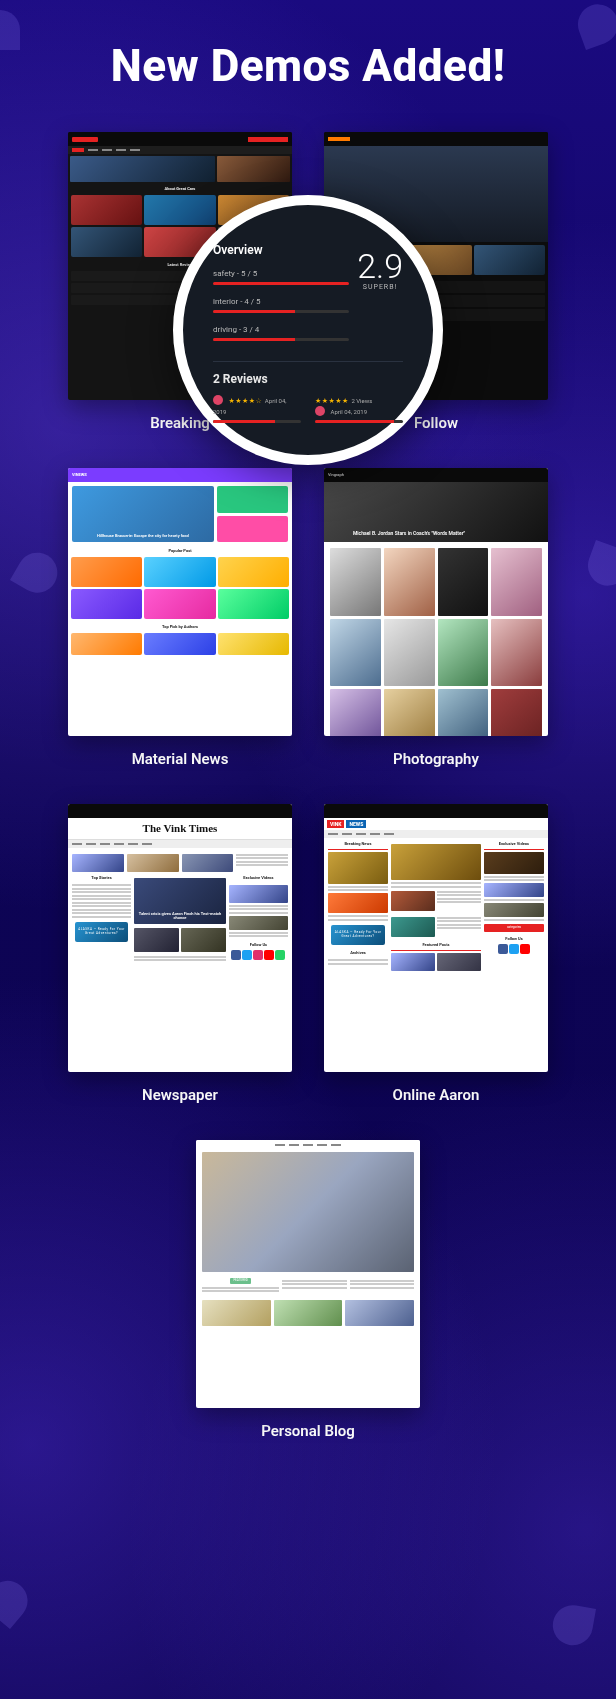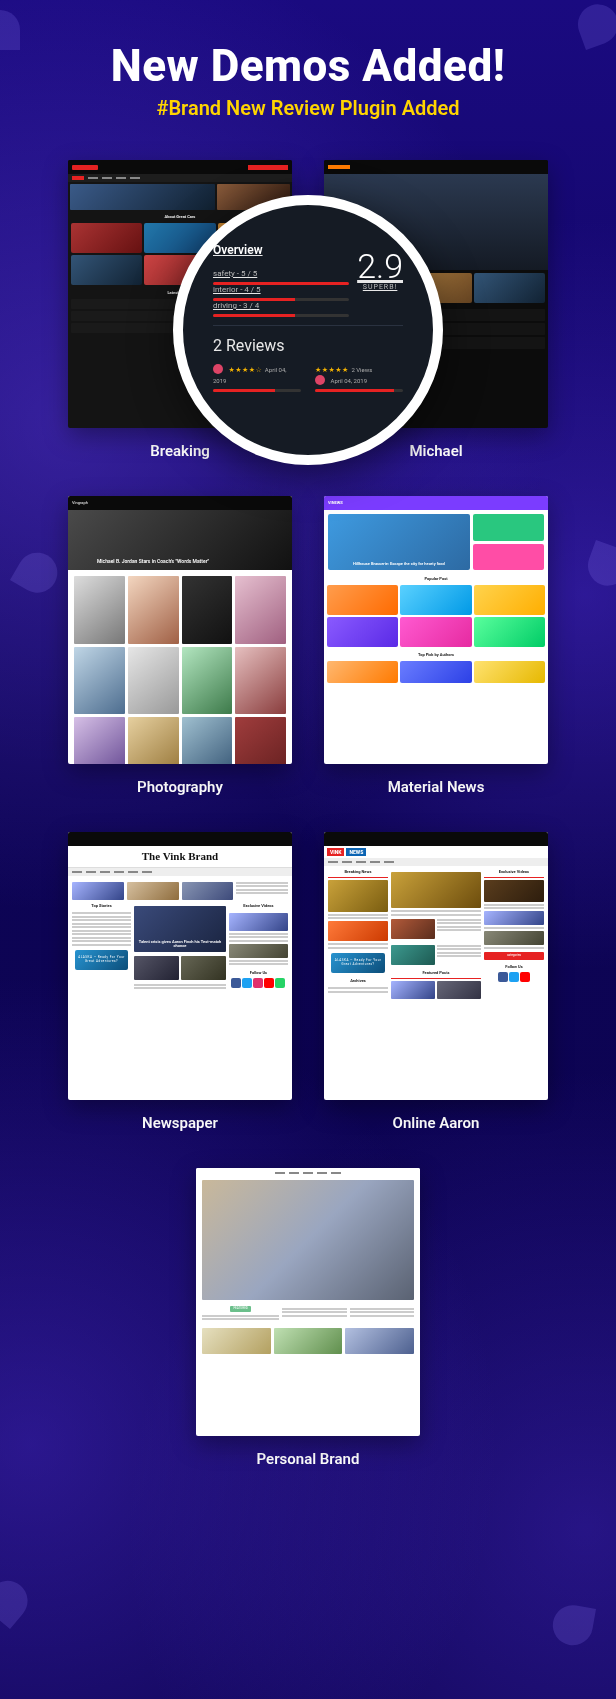--- a/index.html
+++ b/index.html
@@ -92,32 +92,32 @@
     width:100%; height:100%;
     border-radius:50%;
     background:#151b24;
     border:10px solid #fff;
     box-shadow:0 10px 40px rgba(0,0,0,.5);
     padding:38px 30px 20px;
     color:#e8e8e8;
     font-size:10px;
     position:relative;
   }
-  .ov-top { display:flex; justify-content:space-between; align-items:flex-start;text-decoration:underline; }
+  .ov-top { display:flex; justify-content:space-between; align-items:flex-start; }
   .ov-left { flex:1; padding-right:8px; }
   .ov-title { font-size:12px; font-weight:600; margin-bottom:12px; color:#fff; }
-  .metric { }
+  .metric { margin-bottom:12px; }
   .metric .mlabel { font-size:8px; color:#bbb; margin-bottom:4px; }
   .bar { height:3px; background:#333; border-radius:2px; overflow:hidden; }
   .bar > i { display:block; height:100%; background:#e62222; }
   .score { text-align:center; color:#fff; padding-top:6px; }
   .score .num { font-size:34px; font-weight:300; line-height:1; }
   .score .word { font-size:7px; letter-spacing:1px; color:#bbb; }
   .ov-divider { height:1px; background:#2a3240; margin:8px 0 10px; }
-  .rev-title { font-size:16px; font-weight:400; margin-bottom:8px; }
+  .rev-title { font-size:12px; font-weight:700; margin-bottom:8px; }
   .reviews-row { display:flex; justify-content:space-between; gap:14px; align-items:flex-end; }
   .review { flex:1; }
   .stars { color:#f7b500; font-size:7px; letter-spacing:.5px; }
   .rdate { font-size:6px; color:#aaa; }
   .rbar { height:3px; background:#333; margin-top:4px; border-radius:2px; overflow:hidden; }
   .rbar > i { display:block; height:100%; background:#e62222; }
   .avatar { width:10px; height:10px; border-radius:50%; background:#d46; display:inline-block; vertical-align:middle; margin-right:3px; }
 
   
   .t-automobil { background:#141414; color:#ddd; }
@@ -151,21 +151,20 @@
   </div>
 <div class="flower bl">
     <div class="petal" style="transform:rotate(40deg)"></div>
   </div>
 <div class="flower br">
     <div class="petal" style="transform:rotate(280deg)"></div>
   </div>
 
 <div class="hero">
   <h1>New Demos Added!</h1>
-  <p>#Brand New Review Plugin Added</p>
 </div>
 
 <div class="grid">
 
   <div class="demo">
     <div class="thumb t-automobil">
       <div class="topbar black">
           <span class="logo-red"></span>
           <span style="flex:1"></span>
           <span style="width:40px;height:5px;background:#e62222"></span>
@@ -212,21 +211,54 @@
         <div class="tile" style="background:linear-gradient(135deg,#2a5,#132)"></div>
         <div class="tile" style="background:linear-gradient(135deg,#b84,#642)"></div>
         <div class="tile" style="background:linear-gradient(135deg,#357,#123)"></div>
       </div>
       <div style="padding:3px">
         <div style="height:12px;background:#141414;margin-bottom:2px;border-radius:1px"></div>
         <div style="height:12px;background:#141414;margin-bottom:2px;border-radius:1px"></div>
         <div style="height:12px;background:#141414;border-radius:1px"></div>
       </div>
     </div>
-    <div class="label">Michael</div>
+    <div class="label">Follow</div>
+  </div>
+
+  <div class="demo">
+    <div class="thumb t-materialnews">
+      <div class="topbar purple">
+          <span style="color:#fff;font-size:4px;font-weight:700">VINEWS</span>
+        </div>
+      <div style="display:flex;gap:3px;padding:4px">
+        <div style="flex:2;height:56px;background:linear-gradient(135deg,#3e9ae0,#2d6aa3);border-radius:2px;position:relative">
+          <span style="position:absolute;bottom:3px;left:3px;right:3px;color:#fff;font-size:4px;font-weight:600">Hillhouse Brasserie: Escape the city for hearty food</span>
+        </div>
+        <div style="flex:1;display:flex;flex-direction:column;gap:3px">
+          <div style="flex:1;background:#29c77f;border-radius:2px"></div>
+          <div style="flex:1;background:#ff4da6;border-radius:2px"></div>
+        </div>
+      </div>
+      <div class="section-h">Popular Post</div>
+      <div class="tile-grid">
+        <div class="tile" style="background:linear-gradient(135deg,#ff9d4d,#ff6a00)"></div>
+        <div class="tile" style="background:linear-gradient(135deg,#5ad1ff,#0099e6)"></div>
+        <div class="tile" style="background:linear-gradient(135deg,#ffd34d,#ffae00)"></div>
+        <div class="tile" style="background:linear-gradient(135deg,#8a5aff,#5a2ae6)"></div>
+        <div class="tile" style="background:linear-gradient(135deg,#ff5ad1,#e62aa0)"></div>
+        <div class="tile" style="background:linear-gradient(135deg,#5aff9d,#00cc66)"></div>
+      </div>
+      <div class="section-h">Top Pick by Authors</div>
+      <div class="tile-grid" style="grid-template-columns:repeat(3,1fr)">
+        <div class="tile" style="height:22px;background:linear-gradient(135deg,#ffb870,#ff7a00)"></div>
+        <div class="tile" style="height:22px;background:linear-gradient(135deg,#6a7dff,#2c40e6)"></div>
+        <div class="tile" style="height:22px;background:linear-gradient(135deg,#ffe270,#e6b800)"></div>
+      </div>
+    </div>
+    <div class="label">Material News</div>
   </div>
 
   <div class="demo">
     <div class="thumb t-photography">
       <div class="topbar black">
           <span style="color:#fff;font-size:4px">Vingraph</span>
         </div>
       <div style="height:60px;background:linear-gradient(135deg,#4a4a4a,#111);position:relative">
         <span style="position:absolute;bottom:6px;left:6px;right:60px;color:#fff;font-size:5px;font-weight:600">Michael B. Jordan Stars in Coach's "Words Matter"</span>
       </div>
@@ -242,56 +274,23 @@
         <div class="portrait" style="background:linear-gradient(140deg,#d6c0e6,#5a3d8a)"></div>
         <div class="portrait" style="background:linear-gradient(140deg,#e6d0a0,#8f6d2d)"></div>
         <div class="portrait" style="background:linear-gradient(140deg,#a0c0d0,#2d4d6d)"></div>
         <div class="portrait" style="background:linear-gradient(140deg,#a03d3d,#601d1d)"></div>
       </div>
     </div>
     <div class="label">Photography</div>
   </div>
 
   <div class="demo">
-    <div class="thumb t-materialnews">
-      <div class="topbar purple">
-          <span style="color:#fff;font-size:4px;font-weight:700">VINEWS</span>
-        </div>
-      <div style="display:flex;gap:3px;padding:4px">
-        <div style="flex:2;height:56px;background:linear-gradient(135deg,#3e9ae0,#2d6aa3);border-radius:2px;position:relative">
-          <span style="position:absolute;bottom:3px;left:3px;right:3px;color:#fff;font-size:4px;font-weight:600">Hillhouse Brasserie: Escape the city for hearty food</span>
-        </div>
-        <div style="flex:1;display:flex;flex-direction:column;gap:3px">
-          <div style="flex:1;background:#29c77f;border-radius:2px"></div>
-          <div style="flex:1;background:#ff4da6;border-radius:2px"></div>
-        </div>
-      </div>
-      <div class="section-h">Popular Post</div>
-      <div class="tile-grid">
-        <div class="tile" style="background:linear-gradient(135deg,#ff9d4d,#ff6a00)"></div>
-        <div class="tile" style="background:linear-gradient(135deg,#5ad1ff,#0099e6)"></div>
-        <div class="tile" style="background:linear-gradient(135deg,#ffd34d,#ffae00)"></div>
-        <div class="tile" style="background:linear-gradient(135deg,#8a5aff,#5a2ae6)"></div>
-        <div class="tile" style="background:linear-gradient(135deg,#ff5ad1,#e62aa0)"></div>
-        <div class="tile" style="background:linear-gradient(135deg,#5aff9d,#00cc66)"></div>
-      </div>
-      <div class="section-h">Top Pick by Authors</div>
-      <div class="tile-grid" style="grid-template-columns:repeat(3,1fr)">
-        <div class="tile" style="height:22px;background:linear-gradient(135deg,#ffb870,#ff7a00)"></div>
-        <div class="tile" style="height:22px;background:linear-gradient(135deg,#6a7dff,#2c40e6)"></div>
-        <div class="tile" style="height:22px;background:linear-gradient(135deg,#ffe270,#e6b800)"></div>
-      </div>
-    </div>
-    <div class="label">Material News</div>
-  </div>
-
-  <div class="demo">
     <div class="thumb t-newspaper">
       <div class="topbar black"></div>
-      <div class="masthead">The Vink Brand</div>
+      <div class="masthead">The Vink Times</div>
       <div class="navbar">
           <span class="navlink"></span>
           <span class="navlink"></span>
           <span class="navlink"></span>
           <span class="navlink"></span>
           <span class="navlink"></span>
           <span class="navlink"></span>
         </div>
       <div class="news-cols" style="height:24px">
         <div class="col">
@@ -463,21 +462,21 @@
               <div class="tline"></div>
               <div class="tline"></div>
             </div>
         </div>
         <div style="display:flex;gap:3px;padding:0 6px 6px">
           <div class="pic" style="flex:1;height:26px;background:linear-gradient(135deg,#e6e0c0,#b3a060)"></div>
           <div class="pic" style="flex:1;height:26px;background:linear-gradient(135deg,#c0e0b3,#608f4d)"></div>
           <div class="pic" style="flex:1;height:26px;background:linear-gradient(135deg,#b3c0e0,#4d608f)"></div>
         </div>
       </div>
-      <div class="label">Personal Brand</div>
+      <div class="label">Personal Blog</div>
     </div>
   </div>
 
 </div>
 
 <div class="overview-wrap">
   <div class="overview">
     <div class="ov-top">
       <div class="ov-left">
         <div class="ov-title">Overview</div>

